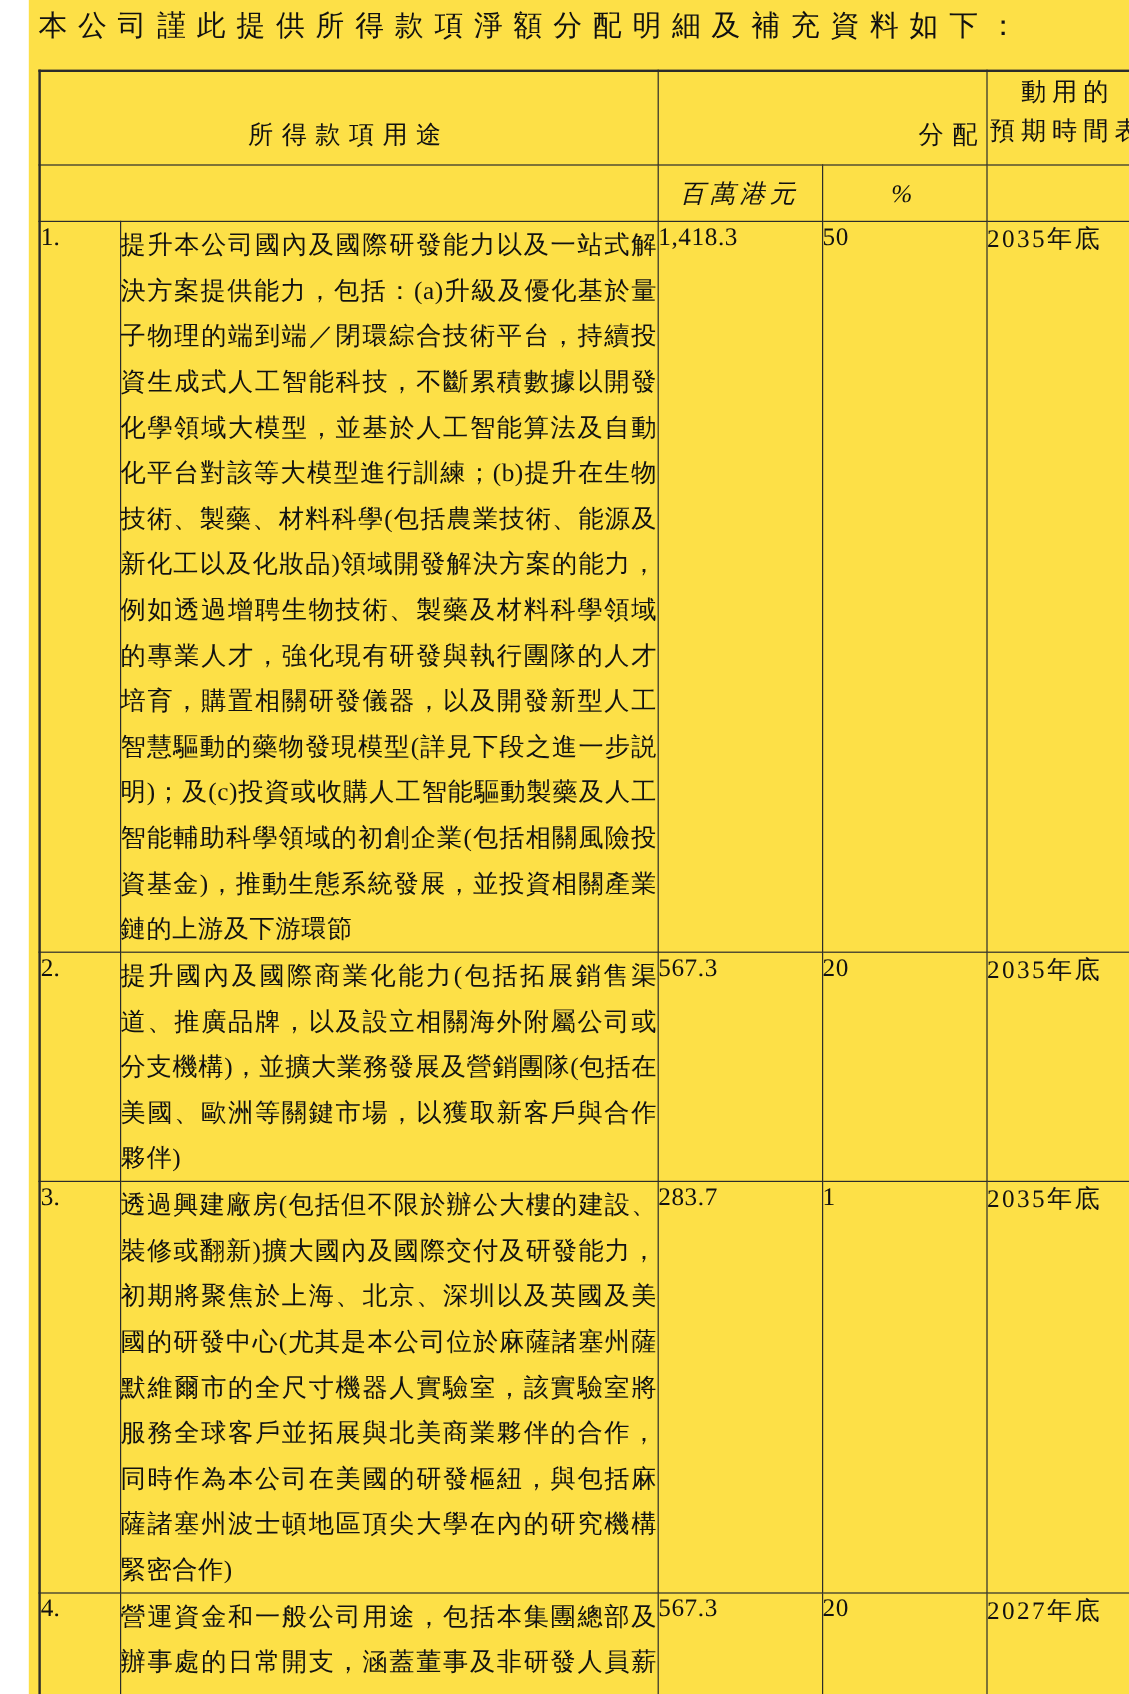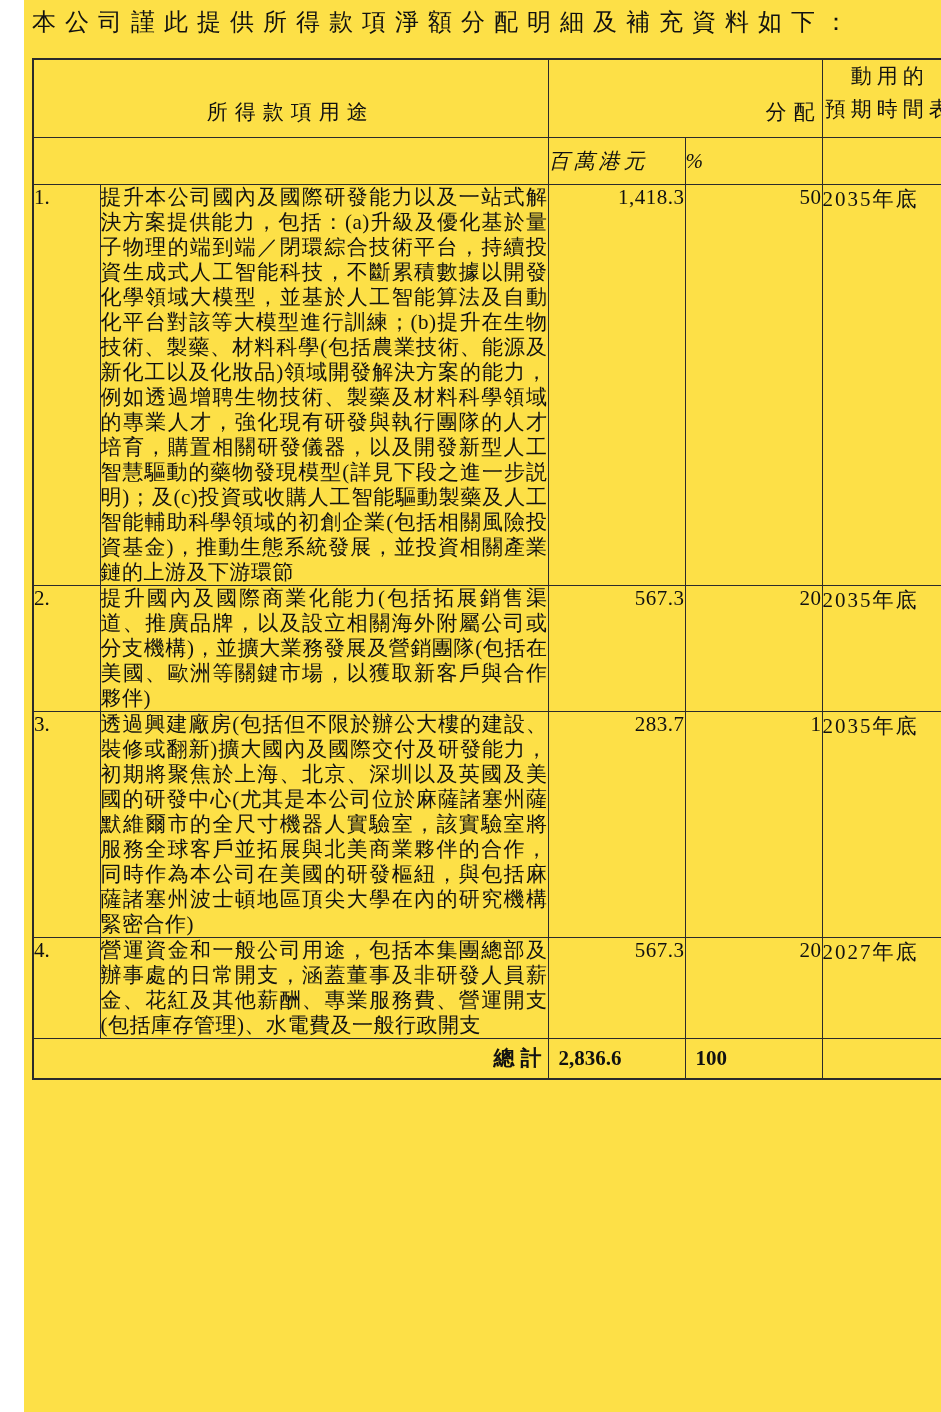--- a/index.html
+++ b/index.html
@@ -44,32 +44,32 @@
   td.numcell { border-right: 0 none; }
   td.usecell { border-left: 0 none; }
 
   
   tr.hdr td { height: 77px; vertical-align: bottom; font-weight: normal; padding-bottom: 11px; }
   td.h-use  { text-align: center; padding-left: 14px; letter-spacing: 7px; font-size: 22px; }
   td.h-alloc{ text-align: right; letter-spacing: 7px; font-size: 22px; }
   td.h-time { text-align: center; letter-spacing: 5px; font-size: 22px; line-height: 33px; padding-bottom: 6px; }
 
   
-  tr.sub td { height: 47px; vertical-align: middle; text-align: left; font-style: italic; font-size: 21px; letter-spacing: 4px; }
+  tr.sub td { height: 47px; vertical-align: middle; text-align: center; font-style: italic; font-size: 21px; letter-spacing: 4px; }
 
   
   td.numcell { padding: 11px 0 0 17px; text-align: left; }
   td.usecell {
     padding: 10px 13px 15px 0;
     text-align: justify;
     text-justify: inter-ideograph;
-    line-height: 25px;
+    line-height: 38px;
     letter-spacing: 0.5px;
   }
-  td.valcell { text-align: right; padding-top: 11px; letter-spacing: 0.5px; }
+  td.valcell { text-align: left; padding-top: 11px; letter-spacing: 0.5px; }
   td.timecell { text-align: left; padding-top: 11px; letter-spacing: 2px; }
 
   
   tr.total td { height: 40px; vertical-align: middle; font-weight: bold; padding-left: 10px; }
   td.total-label { text-align: right; padding-right: 13px; letter-spacing: 6px; font-size: 22px; }
   td.total-val { text-align: left; }
 </style>
 </head>
 <body>
 

